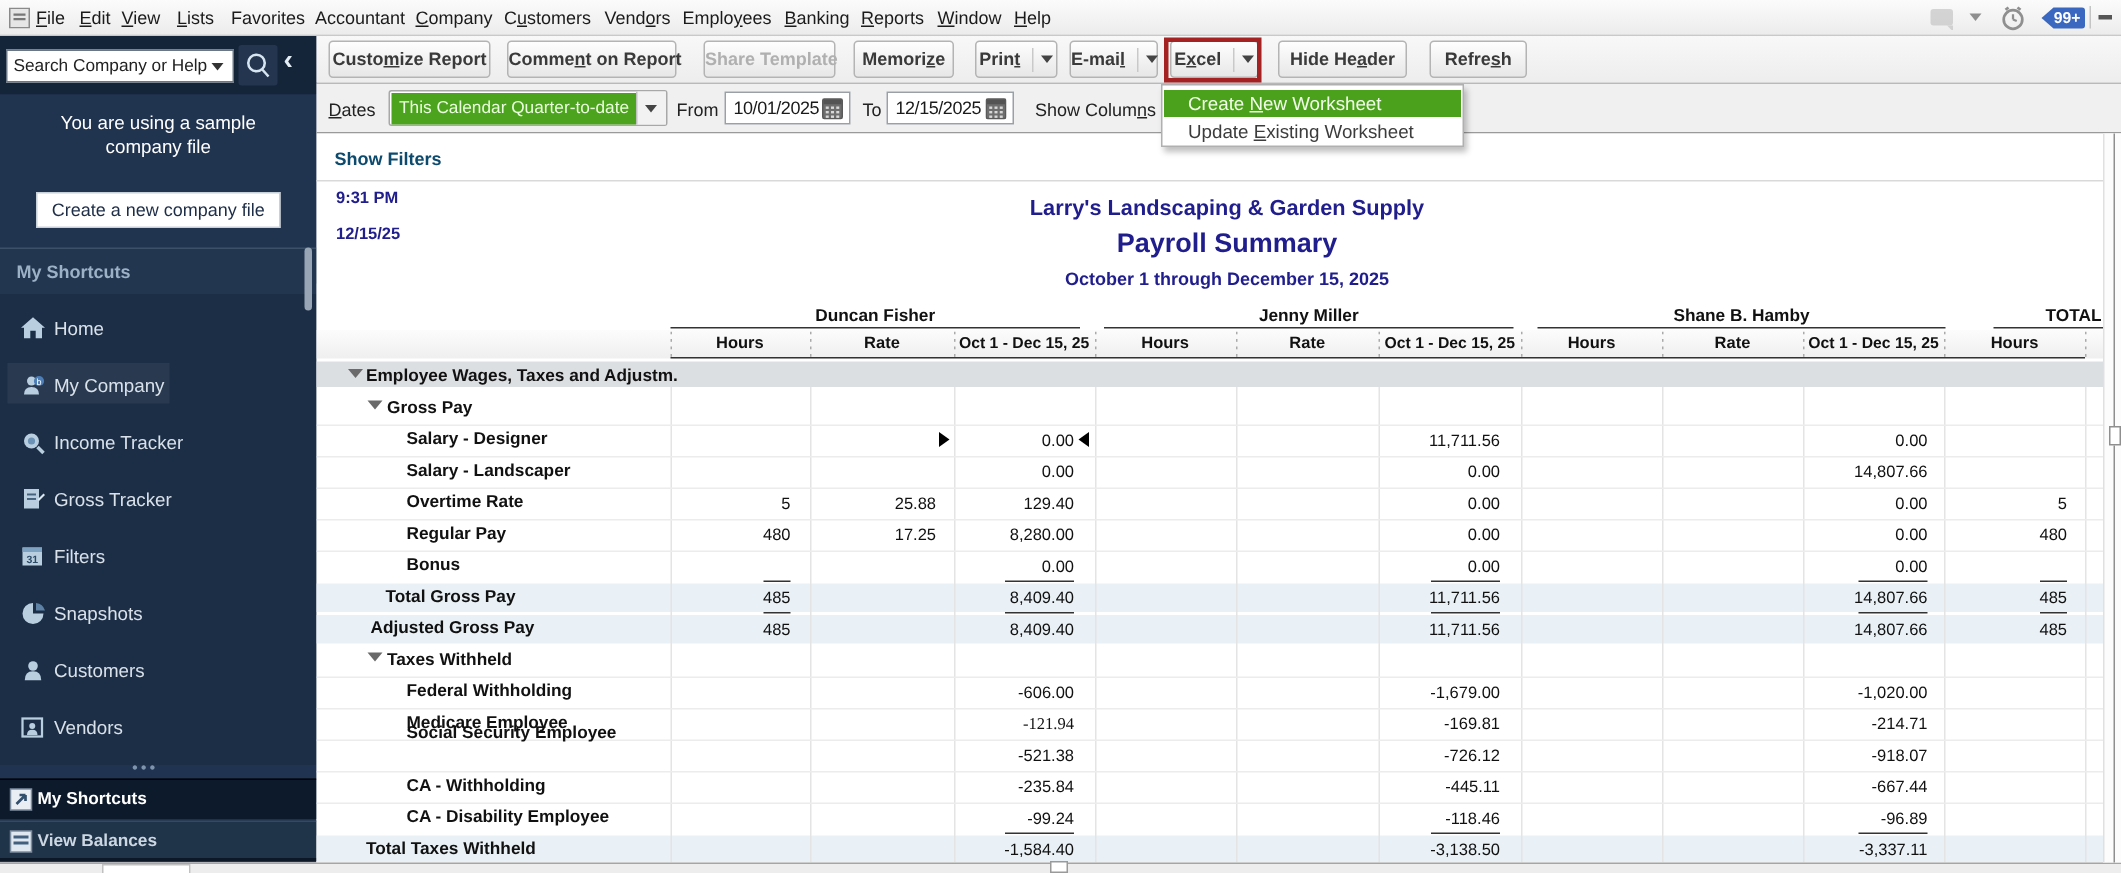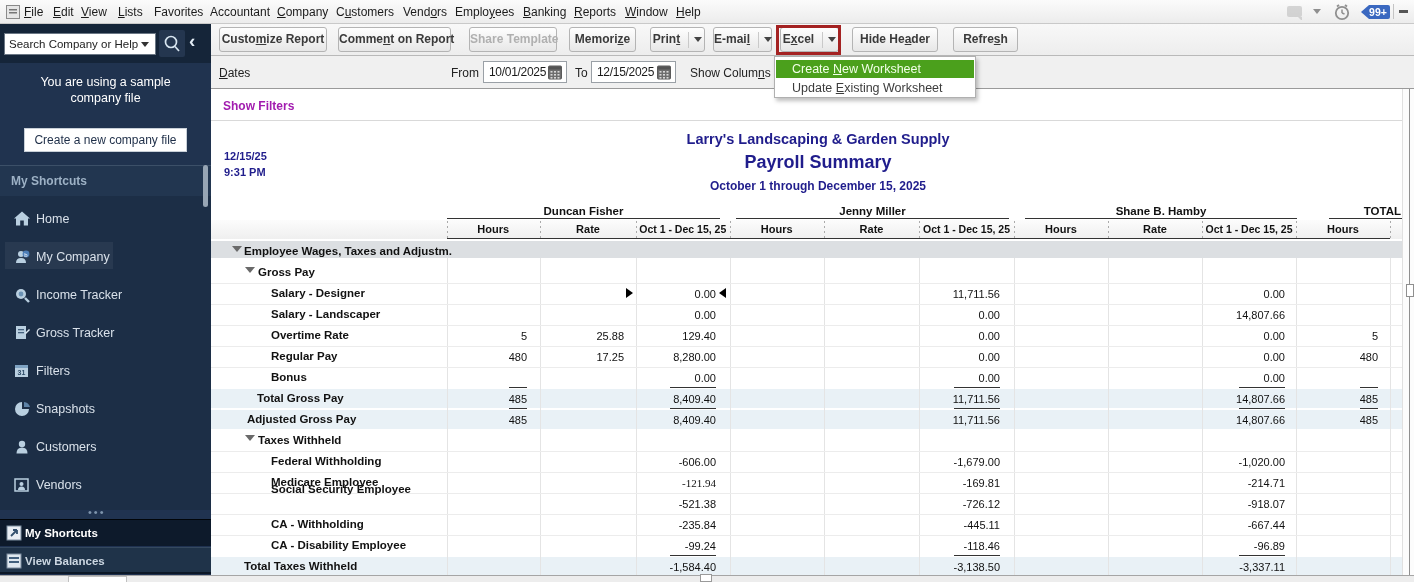--- a/index.html
+++ b/index.html
@@ -188,20 +188,24 @@
   <div class="tbtn" style="left:439px;width:55px;line-height:23px;">Prin<u>t</u><span style="display:inline-block;width:1px;height:16px;background:#c9c9c9;vertical-align:middle;margin:0 5px 0 8px;"></span><span class="darr"></span></div>
   <div class="tbtn" style="left:502px;width:59px;line-height:23px;">E-mai<u>l</u><span style="display:inline-block;width:1px;height:16px;background:#c9c9c9;vertical-align:middle;margin:0 5px 0 8px;"></span><span class="darr"></span></div>
   <div class="tbtn" style="left:569px;width:59px;line-height:23px;">E<u>x</u>cel<span style="display:inline-block;width:1px;height:16px;background:#c9c9c9;vertical-align:middle;margin:0 5px 0 8px;"></span><span class="darr"></span></div>
   <div class="tbtn" style="left:641px;width:86px;line-height:23px;">Hide He<u>a</u>der</div>
   <div class="tbtn" style="left:742px;width:65px;line-height:23px;">Refre<u>s</u>h</div>
 </div>
 <div id="redbox" class="abs"></div>
 
 <div id="daterow" class="abs">
   <span class="dlabel" style="left:8px;"><u>D</u>ates</span>
+  <div class="abs" style="left:48px;top:4px;width:186px;height:24px;background:#fff;border:1px solid #a8a8a8;border-radius:2px;">
+    <div style="position:absolute;left:1px;top:1px;width:163px;height:21px;background:#4ca31d;color:#eaffdd;font-size:11.5px;line-height:20px;padding-left:5px;white-space:nowrap;">This Calendar Quarter-to-date</div>
+    <div style="position:absolute;right:0;top:0;width:20px;height:22px;border-left:1px solid #c0c0c0;background:#f2f2f2;"><span class="darr" style="margin:8px 0 0 5px;"></span></div>
+  </div>
   <span class="dlabel" style="left:240px;">From</span>
   <div class="dfield" style="left:272px;width:84px;">10/01/2025
     <svg style="position:absolute;right:4px;top:3px" width="14" height="15">
         <rect x="0.5" y="1" width="13" height="13" rx="1" fill="#6e6e6e" stroke="#5a5a5a"></rect>
         <rect x="1" y="1.5" width="12" height="3" fill="#545454"></rect>
         <g fill="#d8d8d8">
           <rect x="2.5" y="6" width="2" height="1.6"></rect>
           <rect x="6" y="6" width="2" height="1.6"></rect>
           <rect x="9.5" y="6" width="2" height="1.6"></rect>
           <rect x="2.5" y="9" width="2" height="1.6"></rect>
@@ -228,23 +232,23 @@
           <rect x="2.5" y="12" width="2" height="1.6"></rect>
           <rect x="6" y="12" width="2" height="1.6"></rect>
           <rect x="9.5" y="12" width="2" height="1.6"></rect>
         </g>
       </svg>
   </div>
   <span class="dlabel" style="left:479px;">Show Colum<u>n</u>s</span>
 </div>
 
 <div id="report" class="abs">
-  <div class="abs" style="left:12px;top:10px;font-weight:bold;font-size:12px;color:#a21caf;">Show Filters</div>
+  <div class="abs" style="left:12px;top:10px;font-weight:bold;font-size:12px;color:#0c4a6e;">Show Filters</div>
   <div class="abs" style="left:0;top:31px;width:1203px;height:1px;background:#d9d9d9;"></div>
-  <div class="abs navy" style="left:13px;top:37px;font-weight:bold;font-size:11px;margin-top:40px;">9:31 PM</div>
+  <div class="abs navy" style="left:13px;top:37px;font-weight:bold;font-size:11px;">9:31 PM</div>
   <div class="abs navy" style="left:13px;top:61px;font-weight:bold;font-size:11px;">12/15/25</div>
   <div class="abs navy" style="left:0;top:42px;width:1214px;text-align:center;font-weight:bold;font-size:14.5px;">Larry's Landscaping &amp; Garden Supply</div>
   <div class="abs navy" style="left:0;top:63px;width:1214px;text-align:center;font-weight:bold;font-size:18px;">Payroll Summary</div>
   <div class="abs navy" style="left:0;top:90px;width:1214px;text-align:center;font-weight:bold;font-size:12px;">October 1 through December 15, 2025</div>
   <div class="abs" style="left:0;top:0;width:1203px;height:486px;overflow:hidden;" id="tbl">
 <div class="rlabel" style="left:236px;top:116px;width:273px;text-align:center;">Duncan Fisher</div>
 <div class="uline" style="left:236px;top:129px;width:273px;"></div>
 <div class="rlabel" style="left:525px;top:116px;width:273px;text-align:center;">Jenny Miller</div>
 <div class="uline" style="left:525px;top:129px;width:273px;"></div>
 <div class="rlabel" style="left:814px;top:116px;width:272px;text-align:center;">Shane B. Hamby</div>

